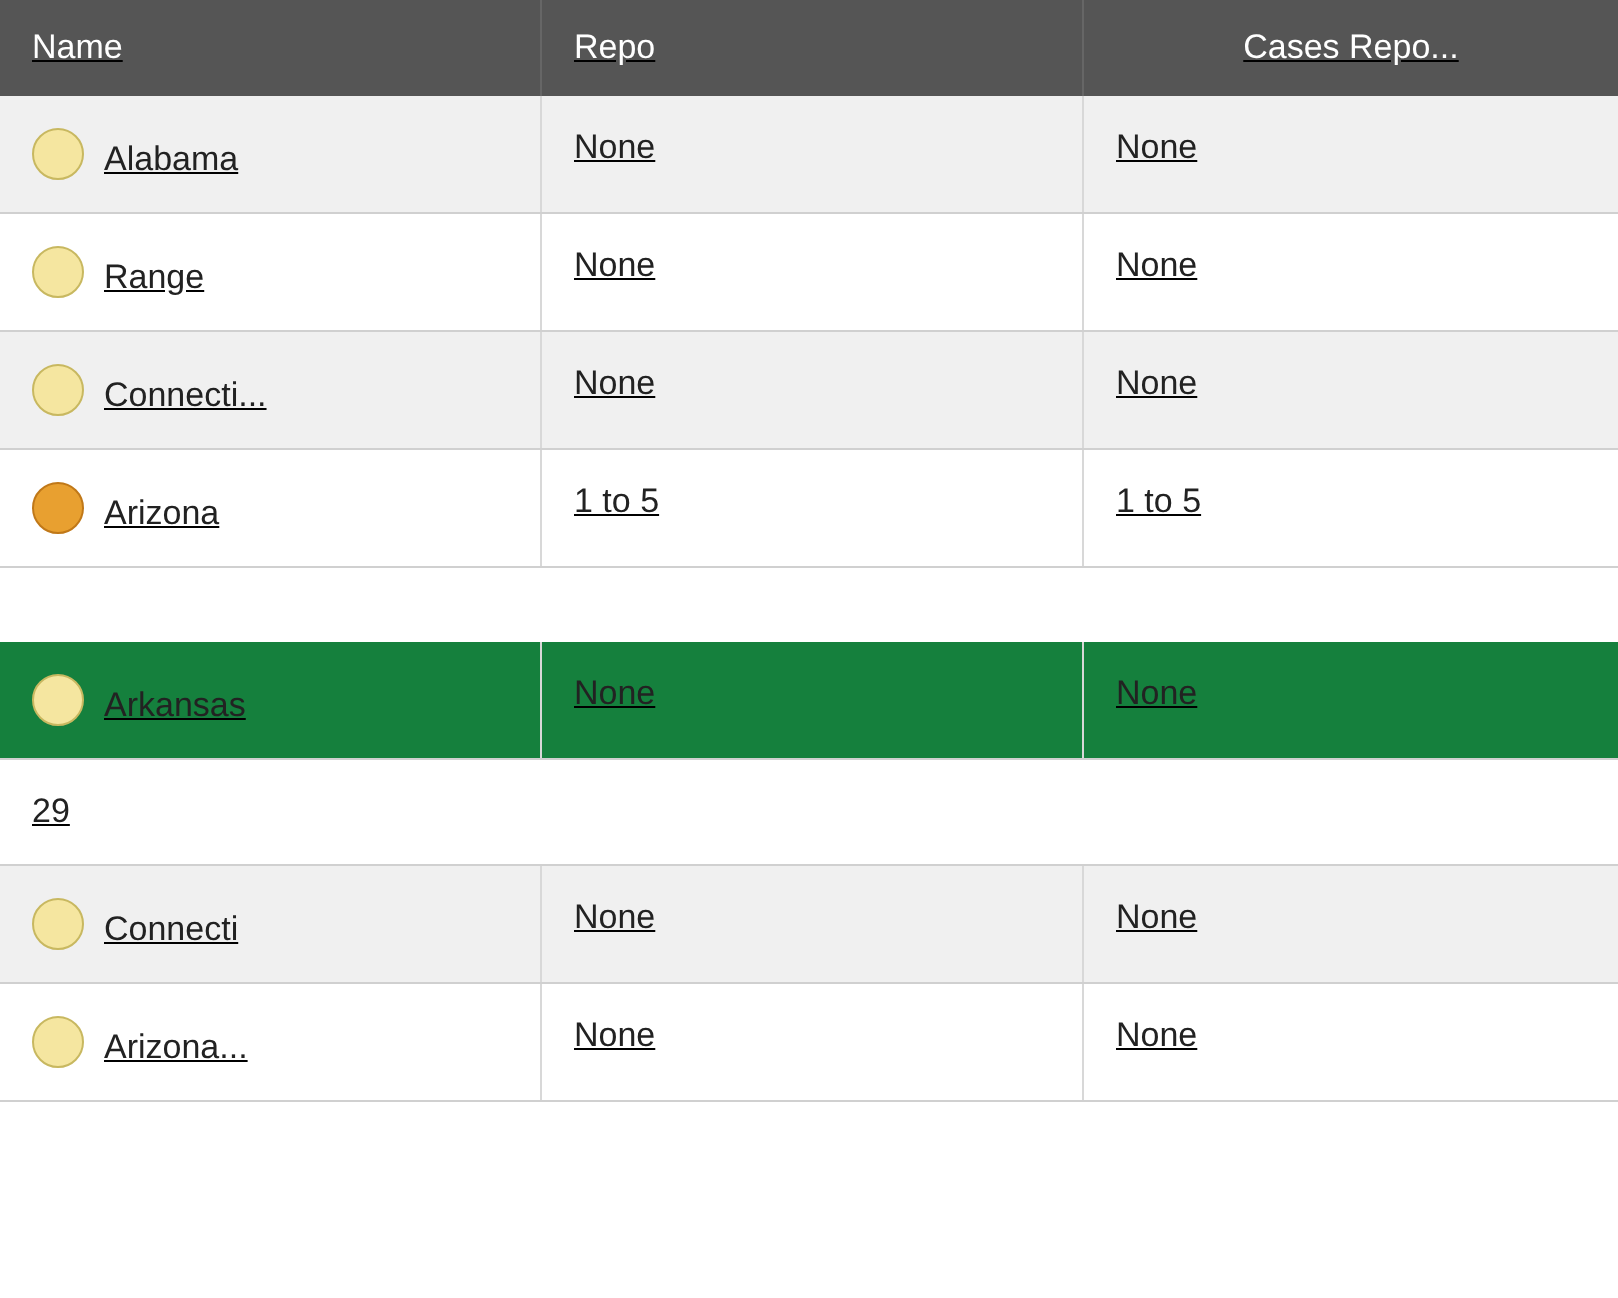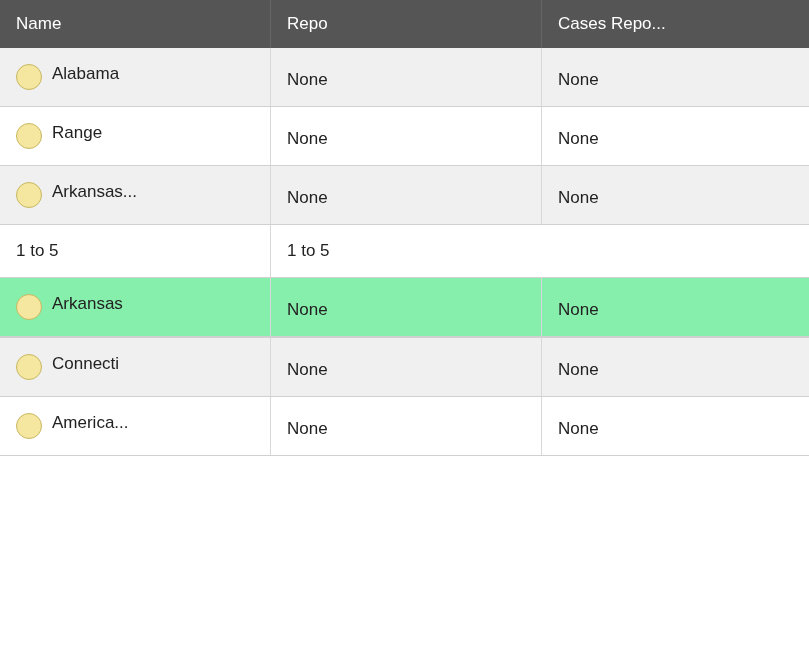--- a/index.html
+++ b/index.html
@@ -11,75 +11,78 @@
     body {
       font-family: -apple-system, BlinkMacSystemFont, 'Segoe UI', Arial, sans-serif;
       font-size: 16px;
       background: #fff;
       width: 809px;
       min-height: 649px;
     }
 
     .table-container {
       width: 809px;
+      text-decoration: underline;
     }
 
     .table-header {
       display: grid;
       grid-template-columns: 271px 271px 267px;
       background-color: #555555;
       color: #ffffff;
     }
 
     .header-cell {
       padding: 14px 16px;
       font-size: 17px;
       font-weight: 500;
       color: #ffffff;
       border-right: 1px solid #666;
     }
 
     .header-cell:last-child {
       border-right: none;
+      text-align: center;
     }
 
     .table-row {
       display: grid;
       grid-template-columns: 271px 271px 267px;
       border-bottom: 1px solid #d0d0d0;
     }
 
     .table-row:nth-child(odd) {
       background-color: #f0f0f0;
     }
 
     .table-row:nth-child(even) {
       background-color: #ffffff;
     }
 
     .table-row.highlighted {
-      background-color: #86efac;
+      background-color: #15803d;
+      margin-top: 37px;
     }
 
     .cell {
       padding: 16px 16px;
       font-size: 17px;
       color: #222;
       display: flex;
-      align-items: flex-end;
+      align-items: flex-start;
       border-right: 1px solid #d8d8d8;
     }
 
     .cell:last-child {
       border-right: none;
     }
 
     .cell-name {
       display: flex;
-      align-items: flex-start;
+      align-items: flex-end;
       gap: 10px;
     }
 
     .dot {
       width: 26px;
       height: 26px;
       border-radius: 50%;
       flex-shrink: 0;
       border: 1.5px solid rgba(0,0,0,0.15);
     }
@@ -129,67 +132,74 @@
       <div class="cell">
         <span>None</span>
       </div>
       <div class="cell">
         <span>None</span>
       </div>
     </div>
       <div class="table-row">
       <div class="cell cell-name">
         <span class="dot dot-light-yellow"></span>
-        <span>Arkansas...</span>
-      </div>
-      <div class="cell">
-        <span>None</span>
-      </div>
-      <div class="cell">
-        <span>None</span>
-      </div>
-    </div>
-      <div class="table-row">
+        <span>Connecti...</span>
+      </div>
+      <div class="cell">
+        <span>None</span>
+      </div>
+      <div class="cell">
+        <span>None</span>
+      </div>
+    </div>
+      <div class="table-row">
+      <div class="cell cell-name">
+        <span class="dot dot-orange"></span>
+        <span>Arizona</span>
+      </div>
       <div class="cell">
         <span>1 to 5</span>
       </div>
       <div class="cell">
         <span>1 to 5</span>
       </div>
     </div>
       <div class="table-row highlighted">
       <div class="cell cell-name">
         <span class="dot dot-light-yellow"></span>
         <span>Arkansas</span>
       </div>
       <div class="cell">
         <span>None</span>
       </div>
       <div class="cell">
         <span>None</span>
       </div>
     </div>
       <div class="table-row">
+      <div class="cell">
+        <span>29</span>
+      </div>
     </div>
       <div class="table-row">
       <div class="cell cell-name">
         <span class="dot dot-light-yellow"></span>
         <span>Connecti</span>
       </div>
       <div class="cell">
         <span>None</span>
       </div>
       <div class="cell">
         <span>None</span>
       </div>
     </div>
       <div class="table-row">
       <div class="cell cell-name">
         <span class="dot dot-light-yellow"></span>
-        <span>America...</span>
+        <span>Arizona...</span>
       </div>
       <div class="cell">
         <span>None</span>
       </div>
       <div class="cell">
         <span>None</span>
       </div>
     </div>
     </div>
 </div>

